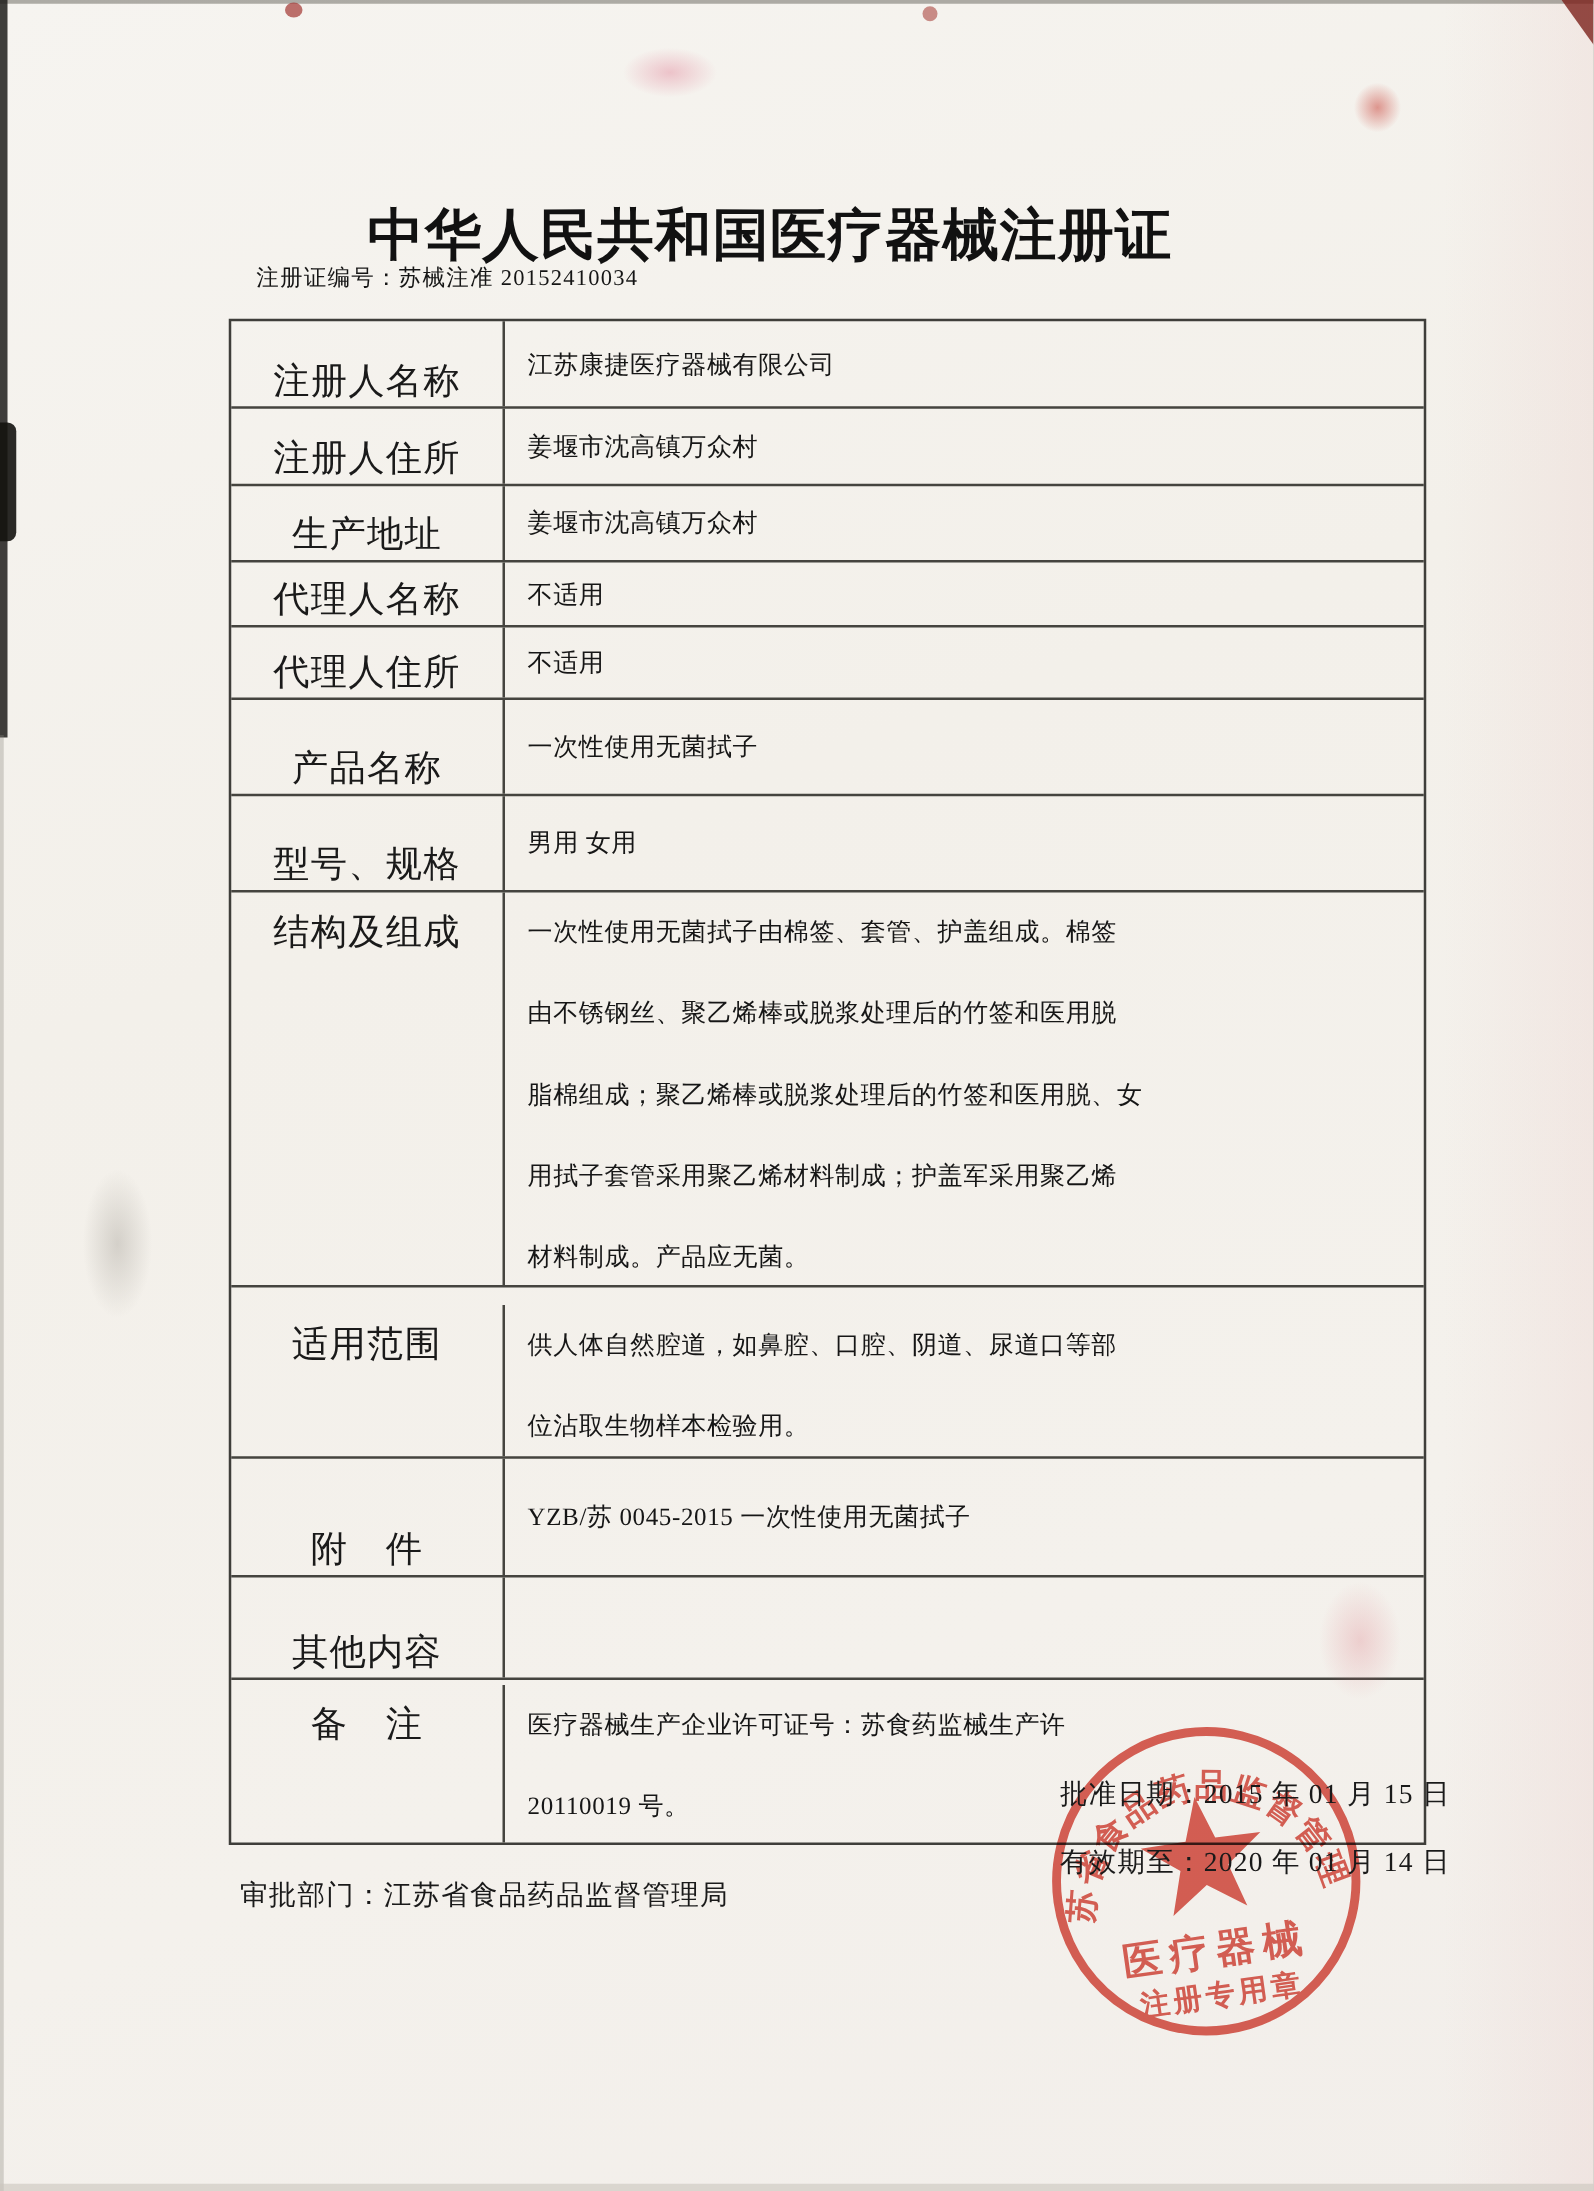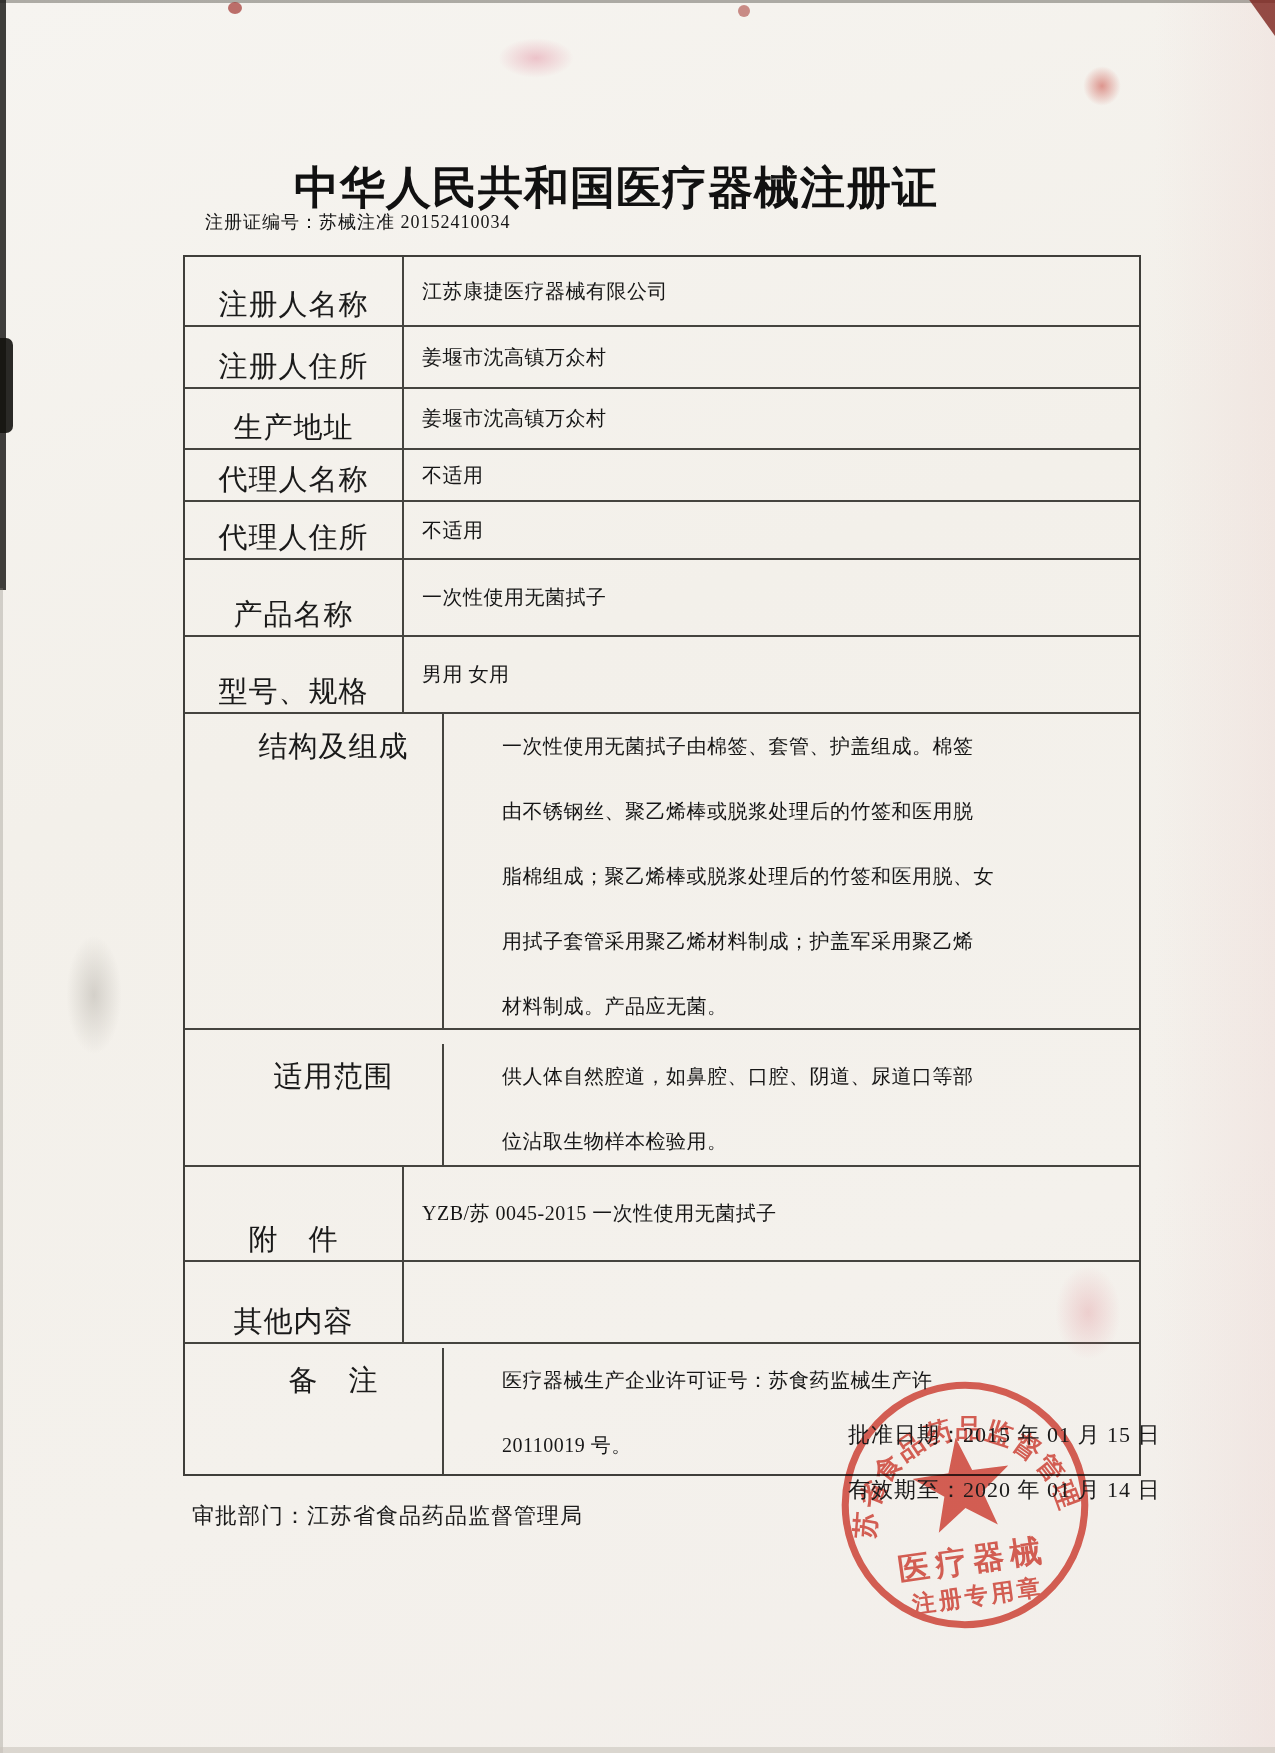--- a/index.html
+++ b/index.html
@@ -37,21 +37,21 @@
     box-sizing:border-box;
   }
   .tvalue{
     flex:1;border-left:2px solid #45443f;align-self:stretch;
     display:flex;flex-direction:column;justify-content:center;
     padding-left:18px;box-sizing:border-box;
     font-size:20px;letter-spacing:.5px;color:#161616;
   }
   .trow.top{align-items:flex-start;}
   .trow.top .tvalue{justify-content:flex-start;}
-  .trow.top .tlabel,.trow.top .vline{line-height:65px;margin-left:40px;}
+  .trow.top .tlabel,.trow.top .vline{line-height:65px;}
   .vline{white-space:nowrap;}
 
   .footer-left{position:absolute;left:192px;top:1501px;font-size:22px;letter-spacing:1px;color:#1a1a1a;}
   .footer-right{position:absolute;left:848px;top:1420px;font-size:22px;letter-spacing:1px;color:#1a1a1a;z-index:3;}
   .footer-right .fline{margin-bottom:25px;white-space:nowrap;}
 
   .stamp{
     position:absolute;left:828px;top:1368px;width:274px;height:274px;
     mix-blend-mode:multiply;opacity:.85;
     transform:rotate(-8deg);

